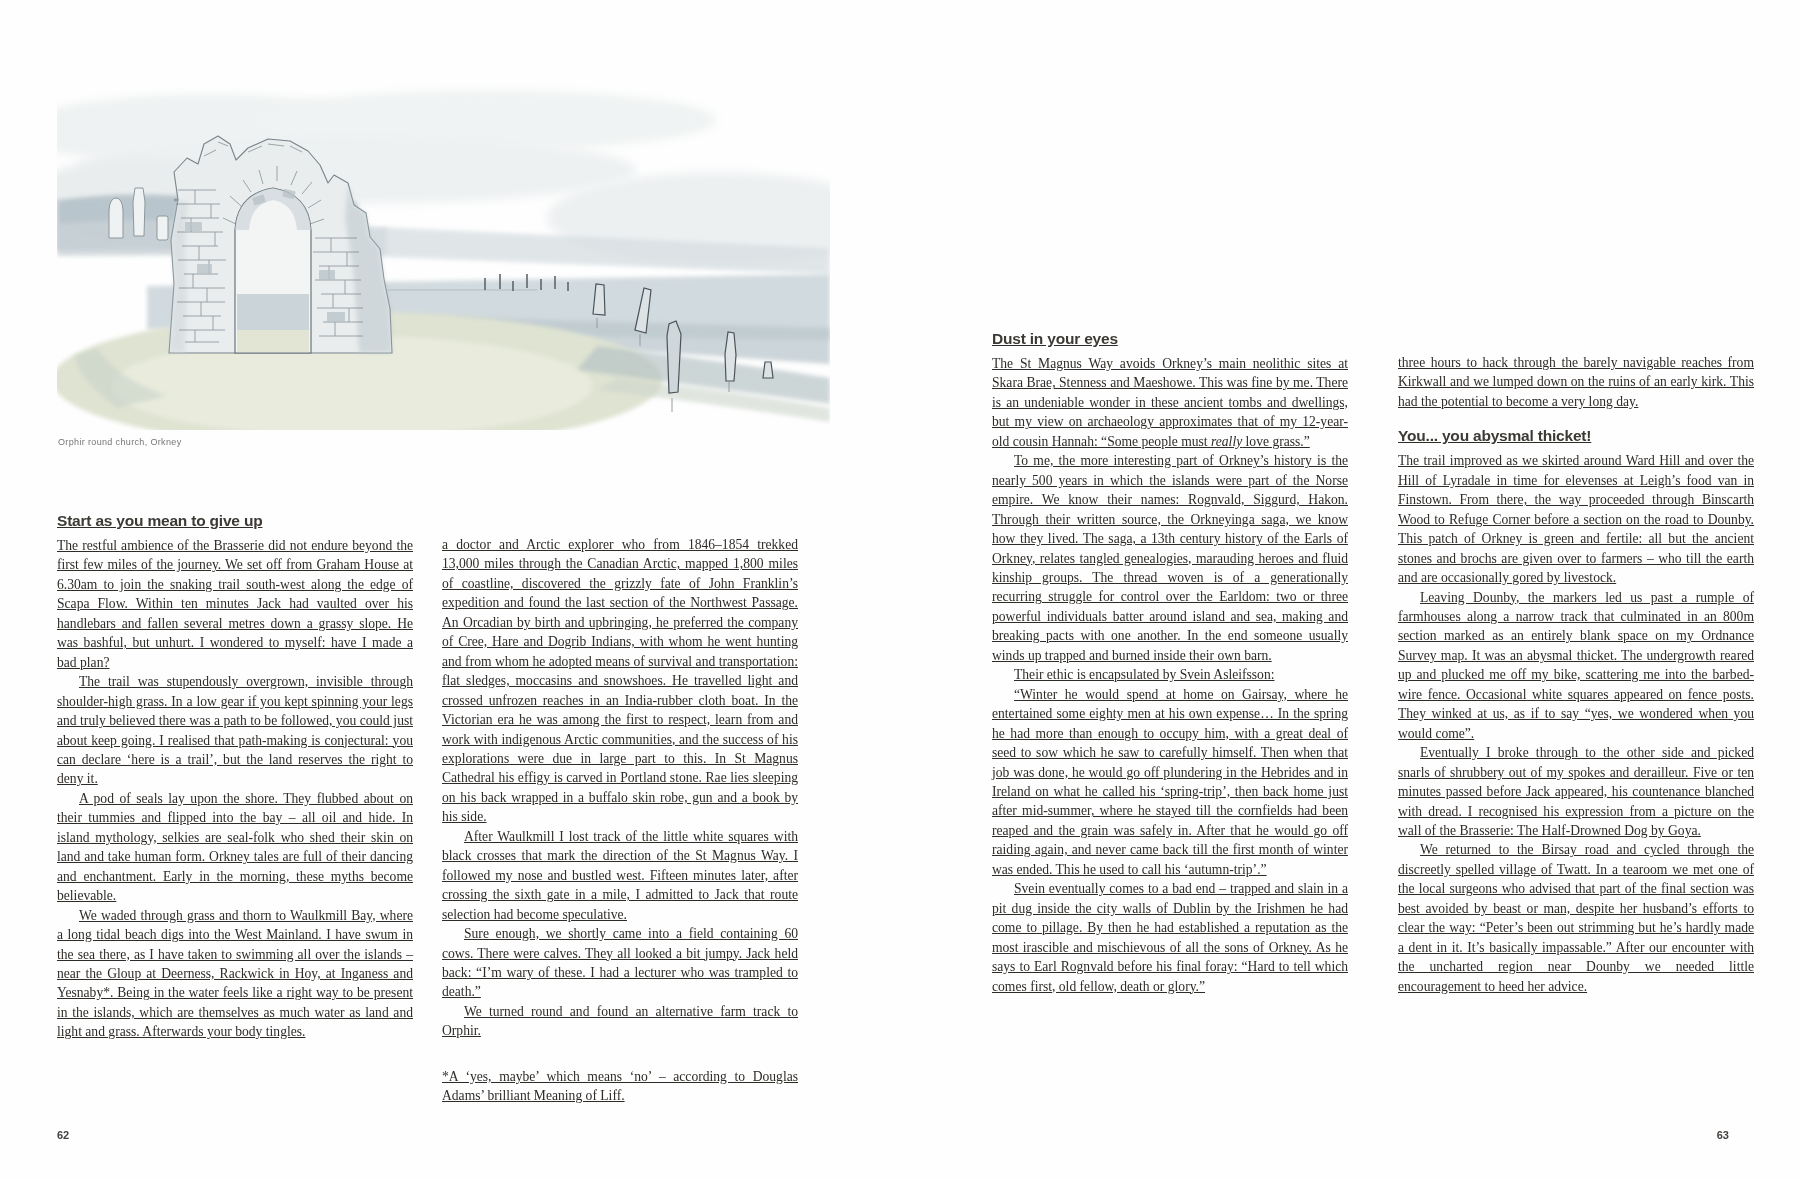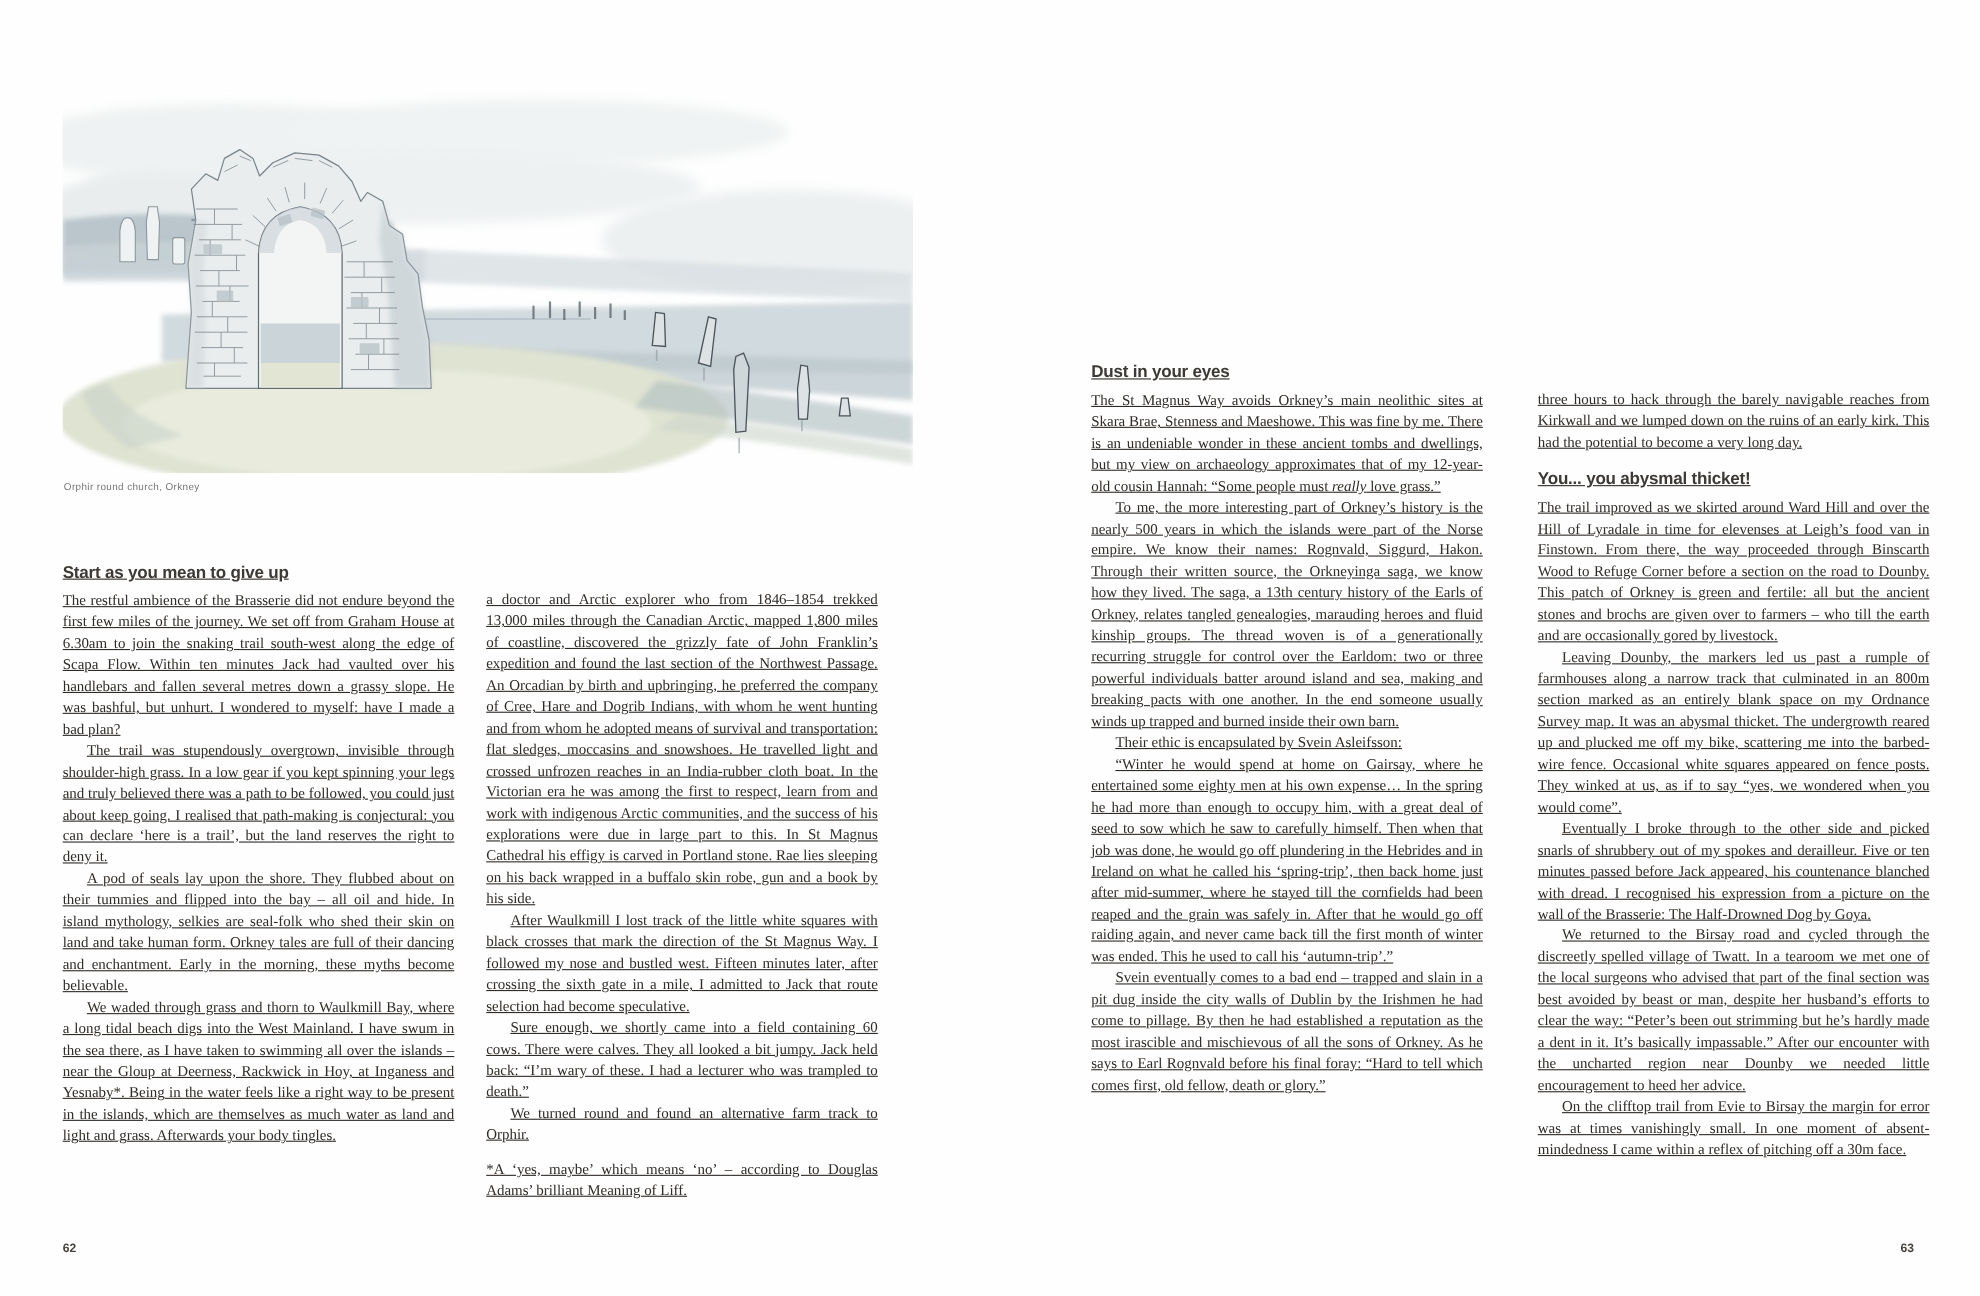--- a/index.html
+++ b/index.html
@@ -16,33 +16,33 @@
   .col{
     position:absolute;width:356px;color:#2f2b27;
     font-size:13.6px;line-height:19.45px;text-align:justify;text-decoration:underline;
   }
   .col1{left:57px;top:511px;}
   .col2{left:442px;top:535px;}
   .col3{left:992px;top:329px;}
   .col4{left:1377px;top:353px;margin-left:21px;}
   .col p.body{margin:0;}
   .col p.indent{text-indent:22px;}
-  .col p.footnote{margin-top:12px;}
+  .col p.footnote{margin-top:26px;}
   .col h2.subhead{
     font-family:"Liberation Sans", sans-serif;font-weight:700;font-size:15.5px;
     letter-spacing:-0.2px;color:#3d3935;margin:15px 0 6px 0;text-align:left;line-height:19px;
   }
   .col h2.subhead:first-child{margin-top:0;}
   em{font-style:italic;}
   .pagenum{
     position:absolute;top:1129px;font-family:"Liberation Sans", sans-serif;
     font-weight:700;font-size:11px;color:#45413d;
   }
   .pagenum.left{left:57px;}
-  .pagenum.right{right:60px;}
+  .pagenum.right{right:71px;}
 </style>
 </head>
 <body>
 
 <div class="spread">
 
   <figure>
     <svg viewBox="0 0 773 352" width="773" height="352">
       <defs>
         <filter id="w3" x="-30%" y="-30%" width="160%" height="160%">
@@ -153,18 +153,17 @@
       <p class="body indent"><span>“Winter he would spend at home on Gairsay, where he entertained some eighty men at his own expense… In the spring he had more than enough to occupy him, with a great deal of seed to sow which he saw to carefully himself. Then when that job was done, he would go off plundering in the Hebrides and in Ireland on what he called his ‘spring-trip’, then back home just after mid-summer, where he stayed till the cornfields had been reaped and the grain was safely in. After that he would go off raiding again, and never came back till the first month of winter was ended. This he used to call his ‘autumn-trip’.”</span></p>
       <p class="body indent"><span>Svein eventually comes to a bad end – trapped and slain in a pit dug inside the city walls of Dublin by the Irishmen he had come to pillage. By then he had established a reputation as the most irascible and mischievous of all the sons of Orkney. As he says to Earl Rognvald before his final foray: “Hard to tell which comes first, old fellow, death or glory.”</span></p>
     </div>
   <div class="col col4">
       <p class="body"><span>three hours to hack through the barely navigable reaches from Kirkwall and we lumped down on the ruins of an early kirk. This had the potential to become a very long day.</span></p>
       <h2 class="subhead"><span>You... you abysmal thicket!</span></h2>
       <p class="body"><span>The trail improved as we skirted around Ward Hill and over the Hill of Lyradale in time for elevenses at Leigh’s food van in Finstown. From there, the way proceeded through Binscarth Wood to Refuge Corner before a section on the road to Dounby. This patch of Orkney is green and fertile: all but the ancient stones and brochs are given over to farmers – who till the earth and are occasionally gored by livestock.</span></p>
       <p class="body indent"><span>Leaving Dounby, the markers led us past a rumple of farmhouses along a narrow track that culminated in an 800m section marked as an entirely blank space on my Ordnance Survey map. It was an abysmal thicket. The undergrowth reared up and plucked me off my bike, scattering me into the barbed-wire fence. Occasional white squares appeared on fence posts. They winked at us, as if to say “yes, we wondered when you would come”.</span></p>
       <p class="body indent"><span>Eventually I broke through to the other side and picked snarls of shrubbery out of my spokes and derailleur. Five or ten minutes passed before Jack appeared, his countenance blanched with dread. I recognised his expression from a picture on the wall of the Brasserie: The Half-Drowned Dog by Goya.</span></p>
       <p class="body indent"><span>We returned to the Birsay road and cycled through the discreetly spelled village of Twatt. In a tearoom we met one of the local surgeons who advised that part of the final section was best avoided by beast or man, despite her husband’s efforts to clear the way: “Peter’s been out strimming but he’s hardly made a dent in it. It’s basically impassable.” After our encounter with the uncharted region near Dounby we needed little encouragement to heed her advice.</span></p>
-      <p class="body indent"><span>On the clifftop trail from Evie to Birsay the margin for error was at times vanishingly small. In one moment of absent-mindedness I came within a reflex of pitching off a 30m face.</span></p>
     </div>
 
   <div class="pagenum left">62</div>
   <div class="pagenum right">63</div>
 </div>
 
 </body></html>

